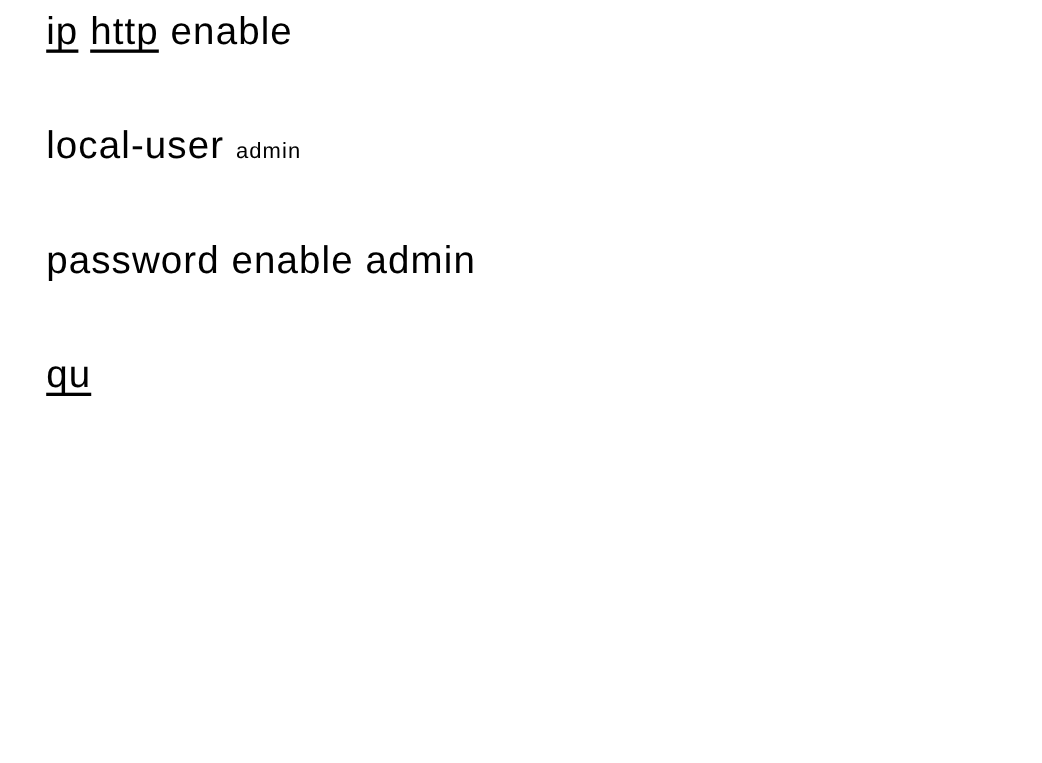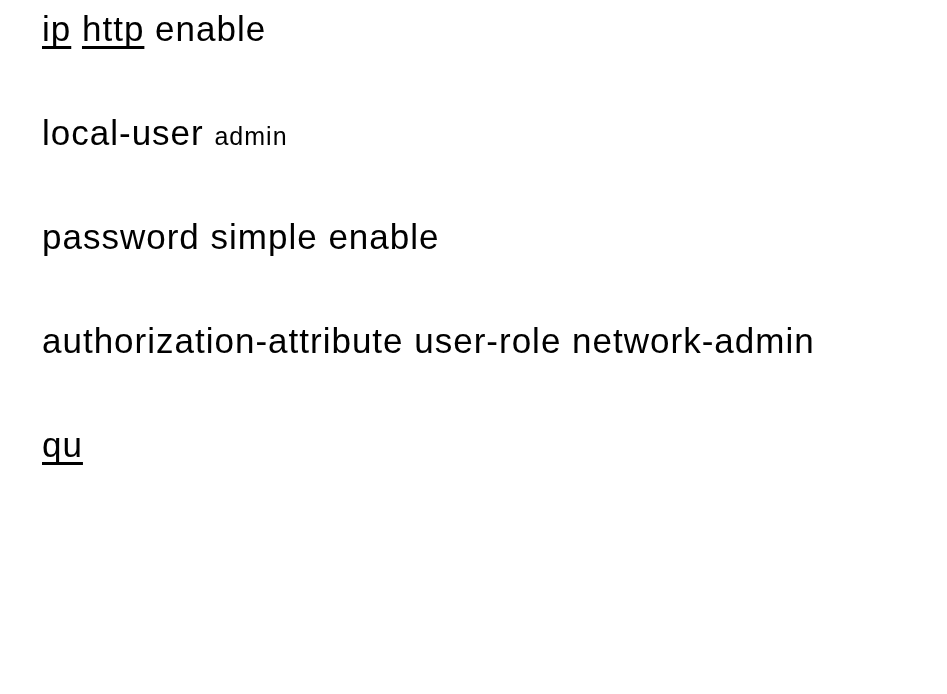--- a/index.html
+++ b/index.html
@@ -18,21 +18,21 @@
     height: 104px;
     font-size: 35px;
     line-height: 42px;
     letter-spacing: 1px;
     color: #000000;
     white-space: pre;
     font-weight: 400;
   }
   .seg { }
   .small {
-    font-size: 25px;
+    font-size: 20px;
   }
   .misspelled {
     text-decoration-line: underline;
     text-decoration-style: wavy;
     text-decoration-color: #ff2116;
     text-decoration-thickness: 1px;
     text-underline-offset: 5px;
     text-decoration-skip-ink: none;
     text-decoration: underline;
   }
@@ -40,20 +40,19 @@
 </head>
 <body>
 
 <main class="doc">
 
   <p class="line"><span class="seg misspelled">ip</span><span class="seg"> </span><span class="seg misspelled">http</span><span class="seg"> enable</span></p>
 
 
   <p class="line"><span class="seg">local-user </span><span class="seg small">admin</span></p>
 
-  <p class="line"><span class="seg">password simple enable</span></p>
+  <p class="line"><span class="seg">password enable admin</span></p>
 
-  <p class="line"><span class="seg">authorization-attribute user-role network-admin</span></p>
 
 
   <p class="line"><span class="seg misspelled">qu</span></p>
 
 </main>
 
 </body></html>

